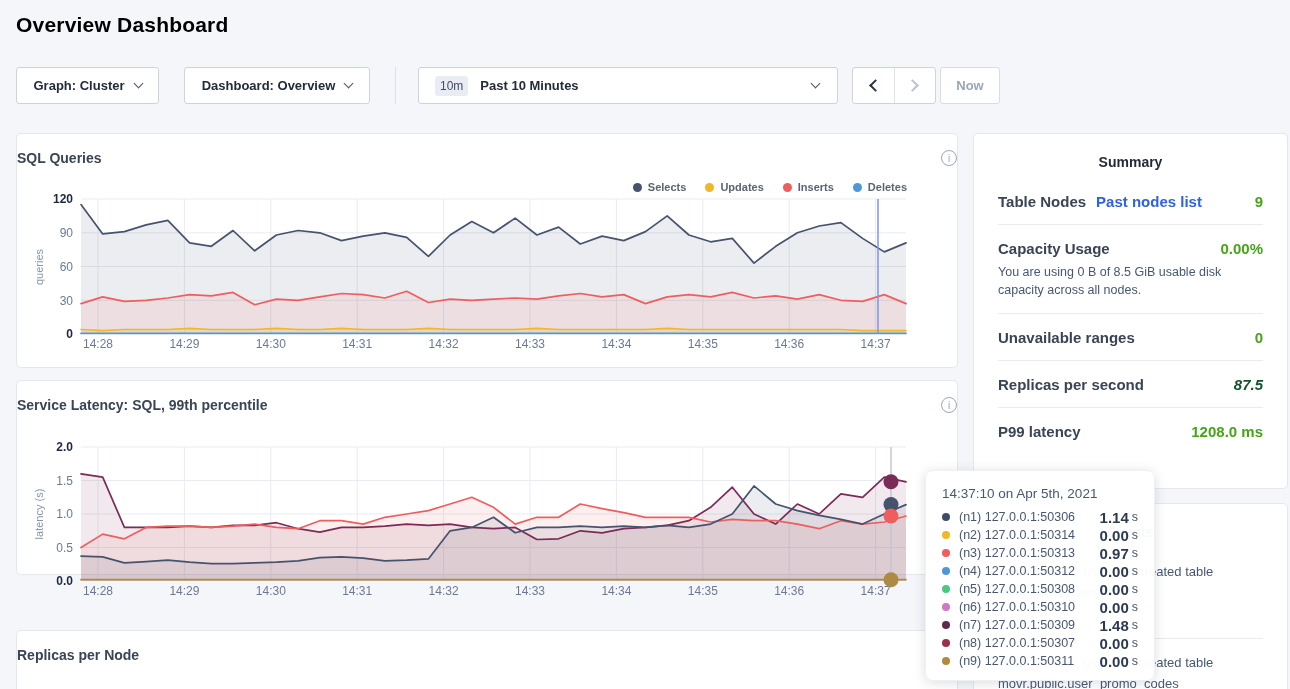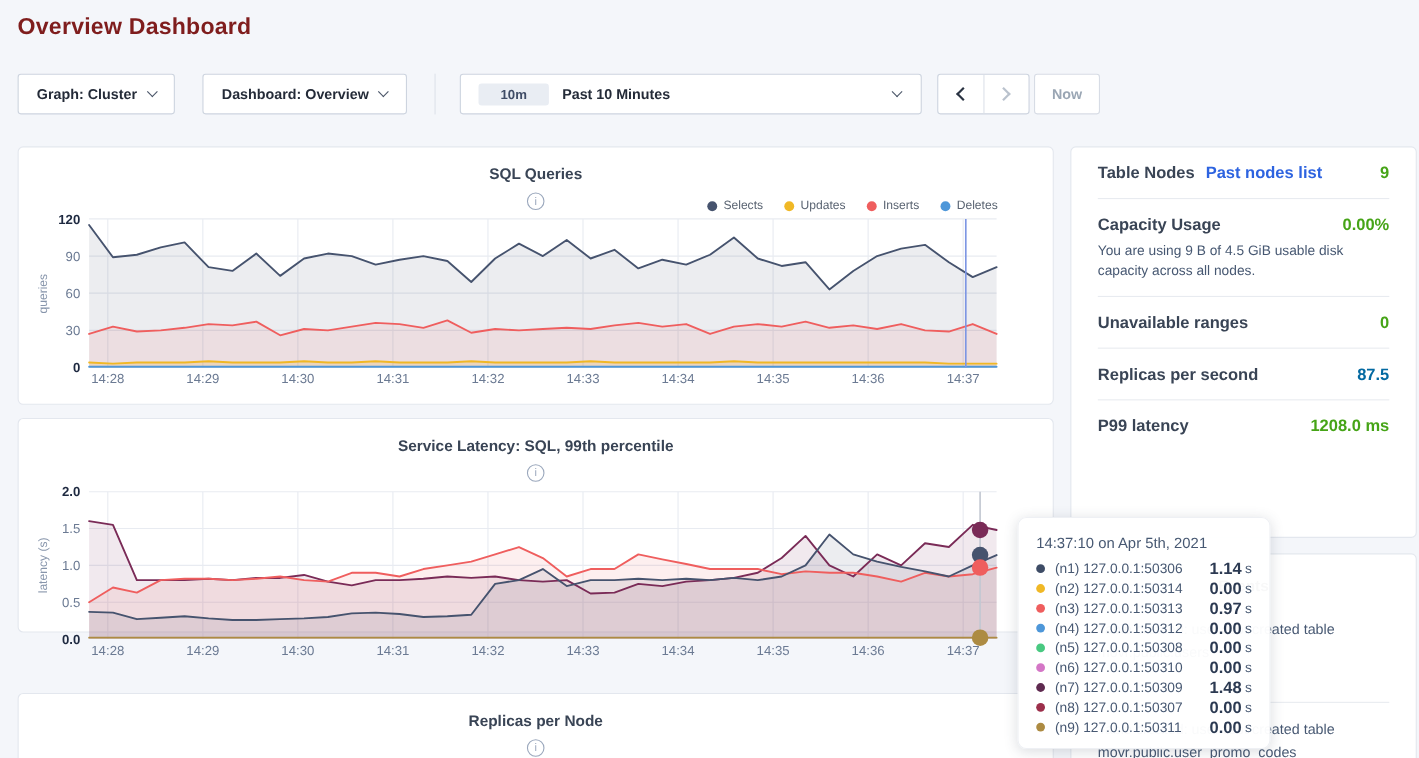--- a/index.html
+++ b/index.html
@@ -10,65 +10,65 @@
     font-family:"Liberation Sans", sans-serif;
     color:#394455;
   }
   .panel {
     position:absolute; background:#fff;
     border:1px solid #e3e7ee; border-radius:5px;
   }
   
   #page-title {
     position:absolute; left:16px; top:13px;
-    font-size:21px; font-weight:700; color:#7f1d1d; letter-spacing:.2px;
+    font-size:21px; font-weight:700; color:#000000; letter-spacing:.2px;
   }
   #controls { position:absolute; left:16px; top:67px; height:38px; width:1274px; }
   .btn {
     position:absolute; top:0; height:37px; background:#fff;
     border:1px solid #cdd4df; border-radius:3px;
     display:flex; align-items:center; justify-content:center;
     font-size:13px; font-weight:700; color:#242b38; cursor:pointer;
   }
   .cdown {
     display:inline-block; width:7px; height:7px;
     border-right:1.7px solid #4a5568; border-bottom:1.7px solid #4a5568;
     transform:rotate(45deg); margin-left:10px; margin-top:-4px;
   }
   #graph-dd   { left:0;   width:143px; }
   #dash-dd    { left:168px; width:186px; }
   #ctrl-divider { position:absolute; left:379px; top:0; width:1px; height:37px; background:#dde1e9; }
   #time-dd { left:402px; width:420px; justify-content:flex-start; padding:0 16px; }
   #time-dd .badge {
-    background:#e9edf3; border-radius:3px; padding:3px 20px;
-    font-size:12px; font-weight:700; color:#3f4c66; margin-right:12px;
+    background:#e9edf3; border-radius:3px; padding:3px 5px;
+    font-size:12px; font-weight:400; color:#3f4c66; margin-right:12px;
   }
   #time-dd .cdown { position:absolute; right:18px; }
   #arrow-group { position:absolute; left:836px; top:0; width:84px; height:37px;
     border:1px solid #cdd4df; border-radius:3px; background:#fff; display:flex; }
   .arrow-half { flex:1; display:flex; align-items:center; justify-content:center; cursor:pointer; }
   .arrow-half + .arrow-half { border-left:1px solid #dde1e9; }
   .chev-l { width:9px; height:9px; border-left:2.5px solid #2a3342; border-bottom:2.5px solid #2a3342; transform:rotate(45deg); margin-left:4px; }
   .chev-r { width:9px; height:9px; border-left:2.5px solid #bac2cd; border-bottom:2.5px solid #bac2cd; transform:rotate(225deg); margin-right:4px; }
   #now-btn { left:924px; width:60px; color:#9aa6b4; border-color:#d7dce5; }
   
   #sql-panel      { left:16px; top:133px; width:942px; height:235px; }
   #latency-panel  { left:16px; top:380px; width:942px; height:195px; }
   #replicas-panel { left:16px; top:630px; width:942px; height:120px; }
   .chart-title-row {
     position:absolute; left:0; right:0; top:16px;
-    display:flex; align-items:center; justify-content:space-between; gap:9px;flex-direction:column;
+    display:flex; align-items:center; justify-content:space-between; gap:9px;
   }
   .chart-title { font-size:14px; font-weight:700; color:#394455; }
   .info-icon {
     width:16px; height:16px; border:1px solid #9aa7bc; border-radius:50%;
     display:flex; align-items:center; justify-content:center;
     font-size:10px; color:#9aa7bc; cursor:pointer;
   }
-  .legend { position:absolute; top:47px; right:50px; display:flex; gap:19px; }
+  .legend { position:absolute; top:47px; right:50px; display:flex; gap:19px;font-weight:bold; }
   .legend-item { display:flex; align-items:center; gap:6px; font-size:11px; color:#5a6472; }
   .dot { width:9px; height:9px; border-radius:50%; flex:0 0 auto; }
   svg { display:block; }
   svg text { font-family:"Liberation Sans", sans-serif; }
   
   #summary-panel { left:973px; top:133px; width:315px; height:356px; }
   .side-title { padding:20px 0 8px; text-align:center; font-size:14px; font-weight:700; color:#242b38; }
   .srows { padding:0 24px; }
   .srow { border-bottom:1px solid #e8ebf0; padding:15px 0 14px; }
   .srow:last-child { border-bottom:none; }
@@ -244,45 +244,46 @@
 </div>
 
 <div class="panel" id="replicas-panel">
   <div class="chart-title-row">
     <span class="chart-title">Replicas per Node</span>
     <span class="info-icon">i</span>
   </div>
 </div>
 
 <div class="panel" id="summary-panel">
+  <div class="side-title">Summary</div>
   <div class="srows">
     <div class="srow">
       <div class="srow-line">
         <span class="srow-label">Table Nodes</span>
         <span class="srow-link" style="color: rgb(45, 99, 224);">Past nodes list</span>
         <span class="srow-value" style="color: rgb(70, 164, 23);">9</span>
       </div>
     </div>
     <div class="srow">
       <div class="srow-line">
         <span class="srow-label">Capacity Usage</span>
         <span class="srow-value" style="color: rgb(70, 164, 23);">0.00%</span>
       </div>
-      <div class="srow-desc">You are using 9 B of 4.5 GiB usable disk capacity across all nodes.</div>
+      <div class="srow-desc">You are using 0 B of 8.5 GiB usable disk capacity across all nodes.</div>
     </div>
     <div class="srow">
       <div class="srow-line">
         <span class="srow-label">Unavailable ranges</span>
         <span class="srow-value" style="color: rgb(70, 164, 23);">0</span>
       </div>
     </div>
     <div class="srow">
       <div class="srow-line">
         <span class="srow-label">Replicas per second</span>
-        <span class="srow-value" style="color: #0369a1;">87.5</span>
+        <span class="srow-value" style="color: #14532d; font-style: italic;">87.5</span>
       </div>
     </div>
     <div class="srow">
       <div class="srow-line">
         <span class="srow-label">P99 latency</span>
         <span class="srow-value" style="color: rgb(70, 164, 23);">1208.0 ms</span>
       </div>
     </div>
   </div>
 </div>

